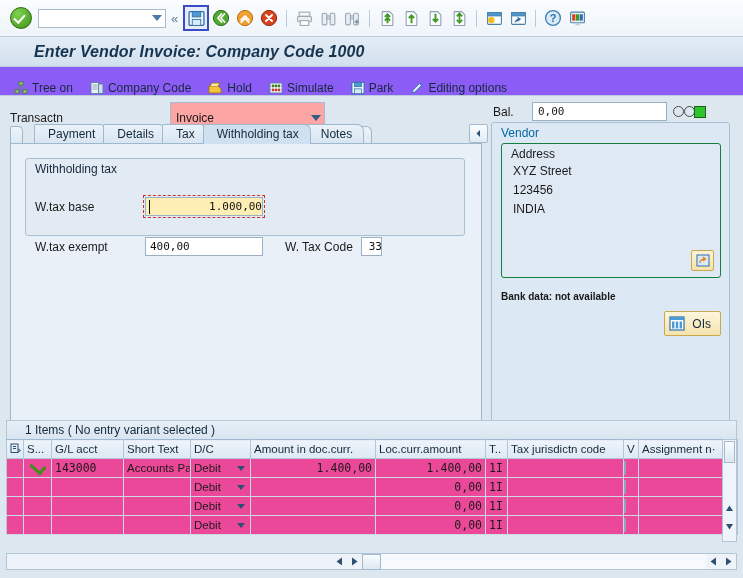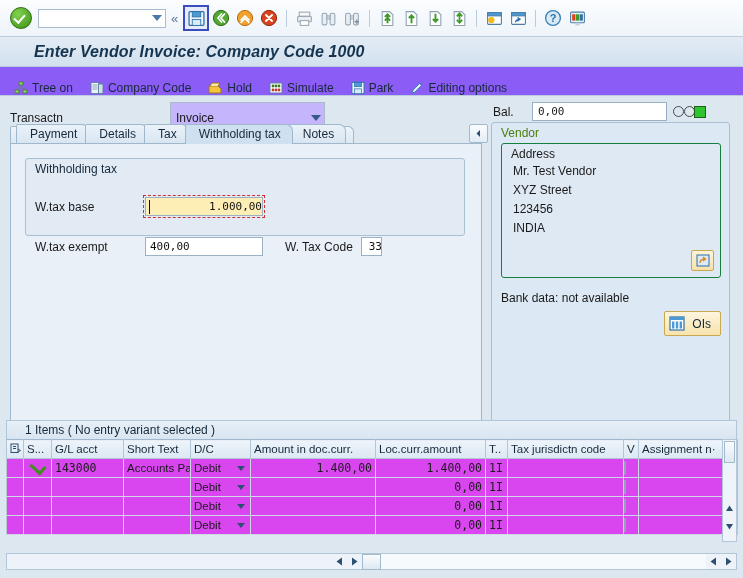--- a/index.html
+++ b/index.html
@@ -142,21 +142,21 @@
     left: 10px; top: 6px;
     display: flex;
     align-items: center;
   }
   .lblrow .lbl {
     width: 160px;
     font-size: 12px;
   }
   .sel-invoice {
     width: 155px; height: 31px;
-    background: #c4b5fd;
+    background: #fca5a5;
     border: 1px solid #a9bccd;
     display: flex;
     align-items: center;
     padding: 0 3px 0 5px;
     box-sizing: border-box;
     font-size: 12px;
     justify-content: space-between;
   }
   .sel-invoice .tri {
     width: 0; height: 0;
@@ -186,21 +186,21 @@
     background: linear-gradient(#eaf2f9, #d7e5f1);
     border: 1px solid #9fb8cd;
     border-bottom: none;
     border-radius: 2px 7px 0 0;
     margin-right: -4px;
     transform: skewX(0deg);
     position: relative;
     color: #16293a;
     white-space: nowrap;
   }
-  .tab.first { margin-left: 6px; }
+  .tab.first { margin-left: 24px; }
   .tab.active {
     background: #cfe0f0;
     z-index: 5;
     font-weight: normal;
   }
   .tab-stack {
     position: absolute;
     left: 0; bottom: 0;
     width: 11px; height: 17px;
     background: linear-gradient(#eef4fa, #dbe8f3);
@@ -336,21 +336,21 @@
     width: 239px;
     height: 345px;
     background: #dce8f3;
     border: 1px solid #a8c0d4;
     border-radius: 3px;
     box-sizing: border-box;
   }
   .vendorbox .vtitle {
     font-size: 12px;
     padding: 3px 0 0 9px;
-    color: #4d7c0f;
+    color: #0369a1;
   }
   .addrbox {
     position: absolute;
     left: 9px; top: 20px;
     width: 220px;
     height: 135px;
     background: #dfe9f4;
     border: 1px solid #15803d;
     border-radius: 3px;
     box-sizing: border-box;
@@ -369,21 +369,22 @@
     right: 6px; bottom: 6px;
     width: 21px; height: 19px;
     background: linear-gradient(#fdf3d8, #f6e1a9);
     border: 1px solid #c8a94f;
     border-radius: 2px;
     display: flex; align-items: center; justify-content: center;
   }
   .bankline {
     position: absolute;
     left: 9px; top: 168px;
-    font-size: 12px;
+    font-size: 10px;
+    font-weight: bold;
   }
   .ois-btn {
     position: absolute;
     right: 8px; top: 188px;
     height: 23px;
     background: linear-gradient(#fdf5de, #f6e3ad);
     border: 1px solid #c8a94f;
     border-radius: 2px;
     display: flex;
     align-items: center;
@@ -433,21 +434,21 @@
     white-space: nowrap;
     overflow: hidden;
     box-sizing: border-box;
   }
   table.grid td {
     border: 1px solid #cdd9e4;
     border-left-color: #b9c9d8;
     height: 19px;
     padding: 0 3px;
     box-sizing: border-box;
-    background: #d946ef;
+    background: #ec4899;
     white-space: nowrap;
     overflow: hidden;
     font-size: 11.5px;
   }
   td.shaded { background: #dfe9f4; }
   td.handle { background: #c8d6e3; border: 1px solid #aebfce; padding: 0; }
   td.status {
     background: #fdeeb6;
     border: 1px solid #c9b26a;
     padding: 0;
@@ -820,21 +821,20 @@
       <span class="o"></span>
       <span class="g"></span>
     </div>
   </div>
 
   <div class="vendorbox">
     <div class="vtitle">Vendor</div>
 
     <div class="addrbox">
       <div class="atitle">Address</div>
-      <div class="addrline">Mr. Test Vendor</div>
       <div class="addrline">XYZ Street</div>
       <div class="addrline">123456</div>
       <div class="addrline">INDIA</div>
       <div class="addr-icon-btn">
         <svg width="14" height="13" viewBox="0 0 14 13">
           <rect x="1" y="1" width="12" height="11" fill="#dbeaf7" stroke="#2f6fa8" stroke-width="1"></rect>
           <path d="M4 9 q0-4 5-4 M7 3 l2.5 2 L7 7" fill="none" stroke="#e08a1e" stroke-width="1.4"></path>
         </svg>
       </div>
     </div>

